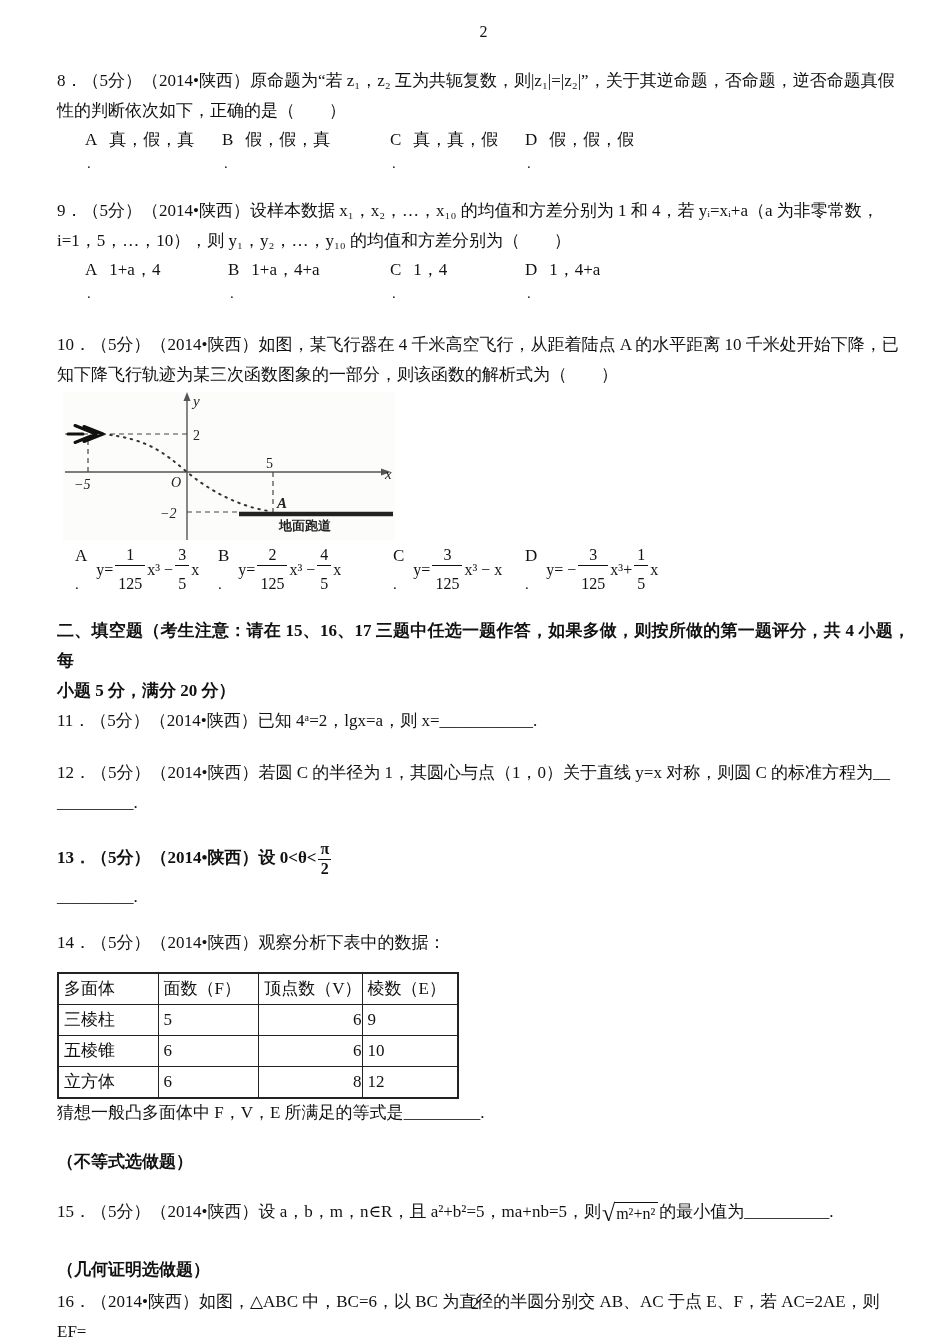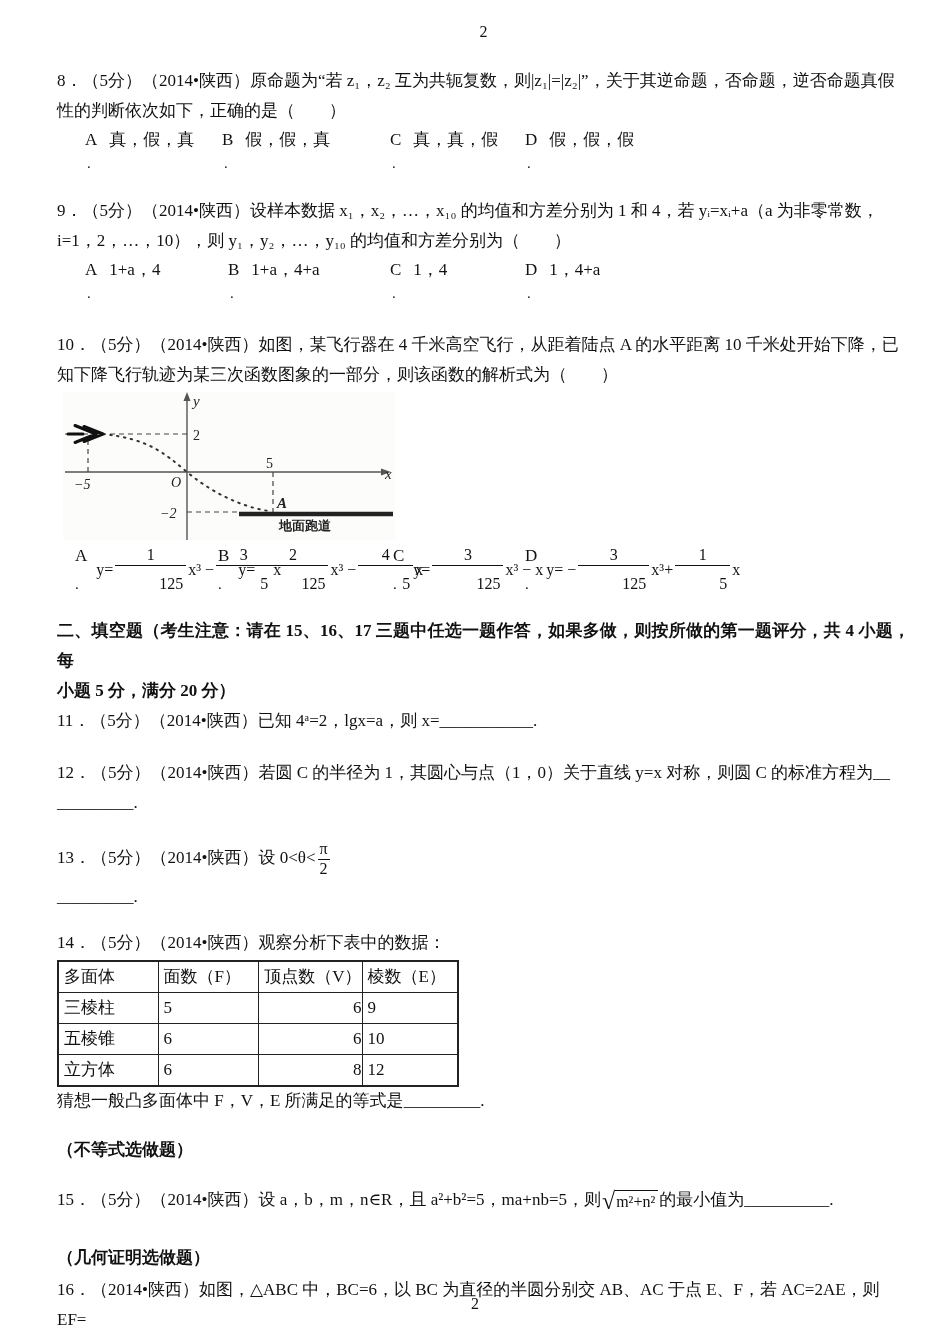--- a/index.html
+++ b/index.html
@@ -33,31 +33,31 @@
   .q10-opts { display:flex; align-items:flex-start; margin-left:18px; margin-top:6px; }
   .q10-opt { display:flex; }
   .lettercol {
     display:flex; flex-direction:column; justify-content:space-between;
     height:48px; line-height:20px; margin-right:9px;
   }
   .lettercol .dot { font-size:15px; }
   .formula { display:flex; align-items:center; height:48px; font-size:16px; line-height:20px; white-space:nowrap; }
   .frac { display:inline-block; text-align:center; vertical-align:middle; line-height:1.05; margin:0 2px; font-size:16px; }
   .frac .num { display:block; padding:0 3px 1px 3px; border-bottom:1.4px solid #111; }
-  .frac .den { display:block; padding:10px 3px 0 3px;margin-left:41px; }
+  .frac .den { display:block; padding:10px 3px 0 3px; }
   .inline-frac { display:inline-block; text-align:center; vertical-align:middle; line-height:1.05; margin:0 2px; font-size:16px; }
   .inline-frac .num { display:block; padding:0 2px 1px 2px; border-bottom:1.4px solid #111; }
   .inline-frac .den { display:block; padding:1px 2px 0 2px; }
   
   .sqrt { display:inline-flex; align-items:flex-end; vertical-align:middle; margin:0 1px; }
   .sqrt .radical { font-size:24px; line-height:22px; }
   .sqrt .radicand { border-top:1.5px solid #111; padding:1px 3px 0 1px; line-height:20px; font-size:16px; }
   .section-head { font-weight:bold; margin-top:22px; }
   
-  table.datatable { border-collapse:collapse; margin:2px 0 0 0; }
+  table.datatable { border-collapse:collapse; margin:14px 0 0 0; }
   table.datatable td {
     border:1px solid #222; height:26px; width:100px;
     padding:0 0 0 5px; font-size:17px; vertical-align:middle;
   }
   table.datatable { border:2px solid #222; }
   table.datatable td:nth-child(3){ width:104px;text-align:right; }
   table.datatable td:nth-child(4){ width:96px; }
   .blank { letter-spacing:0px; }
 </style>
 </head>
@@ -84,21 +84,21 @@
           <div class="opt-dot">.</div>
         </div>
         <div class="optcol">
           <div class="opt-line"><span class="opt-label">D</span><span>假，假，假</span></div>
           <div class="opt-dot">.</div>
         </div>
       </div>
     </div>
 
     <div class="qblock" style="margin-top:22px">
-      <div class="para"><span>9．（5分）（2014•陕西）设样本数据 x₁，x₂，…，x₁₀ 的均值和方差分别为 1 和 4，若 yᵢ=xᵢ+a（a 为非零常数，</span><br><span>i=1，2，…，10），则 y₁，y₂，…，y₁₀ 的均值和方差分别为（　　）</span></div>
+      <div class="para"><span>9．（5分）（2014•陕西）设样本数据 x₁，x₂，…，x₁₀ 的均值和方差分别为 1 和 4，若 yᵢ=xᵢ+a（a 为非零常数，</span><br><span>i=1，5，…，10），则 y₁，y₂，…，y₁₀ 的均值和方差分别为（　　）</span></div>
       <div class="opts">
         <div class="optcol" style="width:143px">
           <div class="opt-line"><span class="opt-label">A</span><span>1+a，4</span></div>
           <div class="opt-dot">.</div>
         </div>
         <div class="optcol" style="width:162px">
           <div class="opt-line"><span class="opt-label">B</span><span>1+a，4+a</span></div>
           <div class="opt-dot">.</div>
         </div>
         <div class="optcol" style="width:135px">
@@ -226,21 +226,21 @@
     <div class="qblock" style="margin-top:0px">
       <span>11．（5分）（2014•陕西）已知 4ᵃ=2，lgx=a，则 x=</span><span class="blank">___________</span><span>.</span>
     </div>
 
     <div class="qblock" style="margin-top:22px">
       <span>12．（5分）（2014•陕西）若圆 C 的半径为 1，其圆心与点（1，0）关于直线 y=x 对称，则圆 C 的标准方程为__</span><br>
       <span class="blank">_________</span><span>.</span>
     </div>
 
     <div class="qblock" style="margin-top:16px">
-      <div style="line-height:48px;">
+      <div style="line-height:48px;font-weight:bold;">
         <span>13．（5分）（2014•陕西）设 0&lt;θ&lt;</span><span class="inline-frac"><span class="num">π</span><span class="den">2</span></span>
       </div>
       <div>
         <span class="blank">_________</span><span>.</span>
       </div>
     </div>
 
     <div class="qblock" style="margin-top:16px">
       <div>14．（5分）（2014•陕西）观察分析下表中的数据：</div>
       <table class="datatable">

